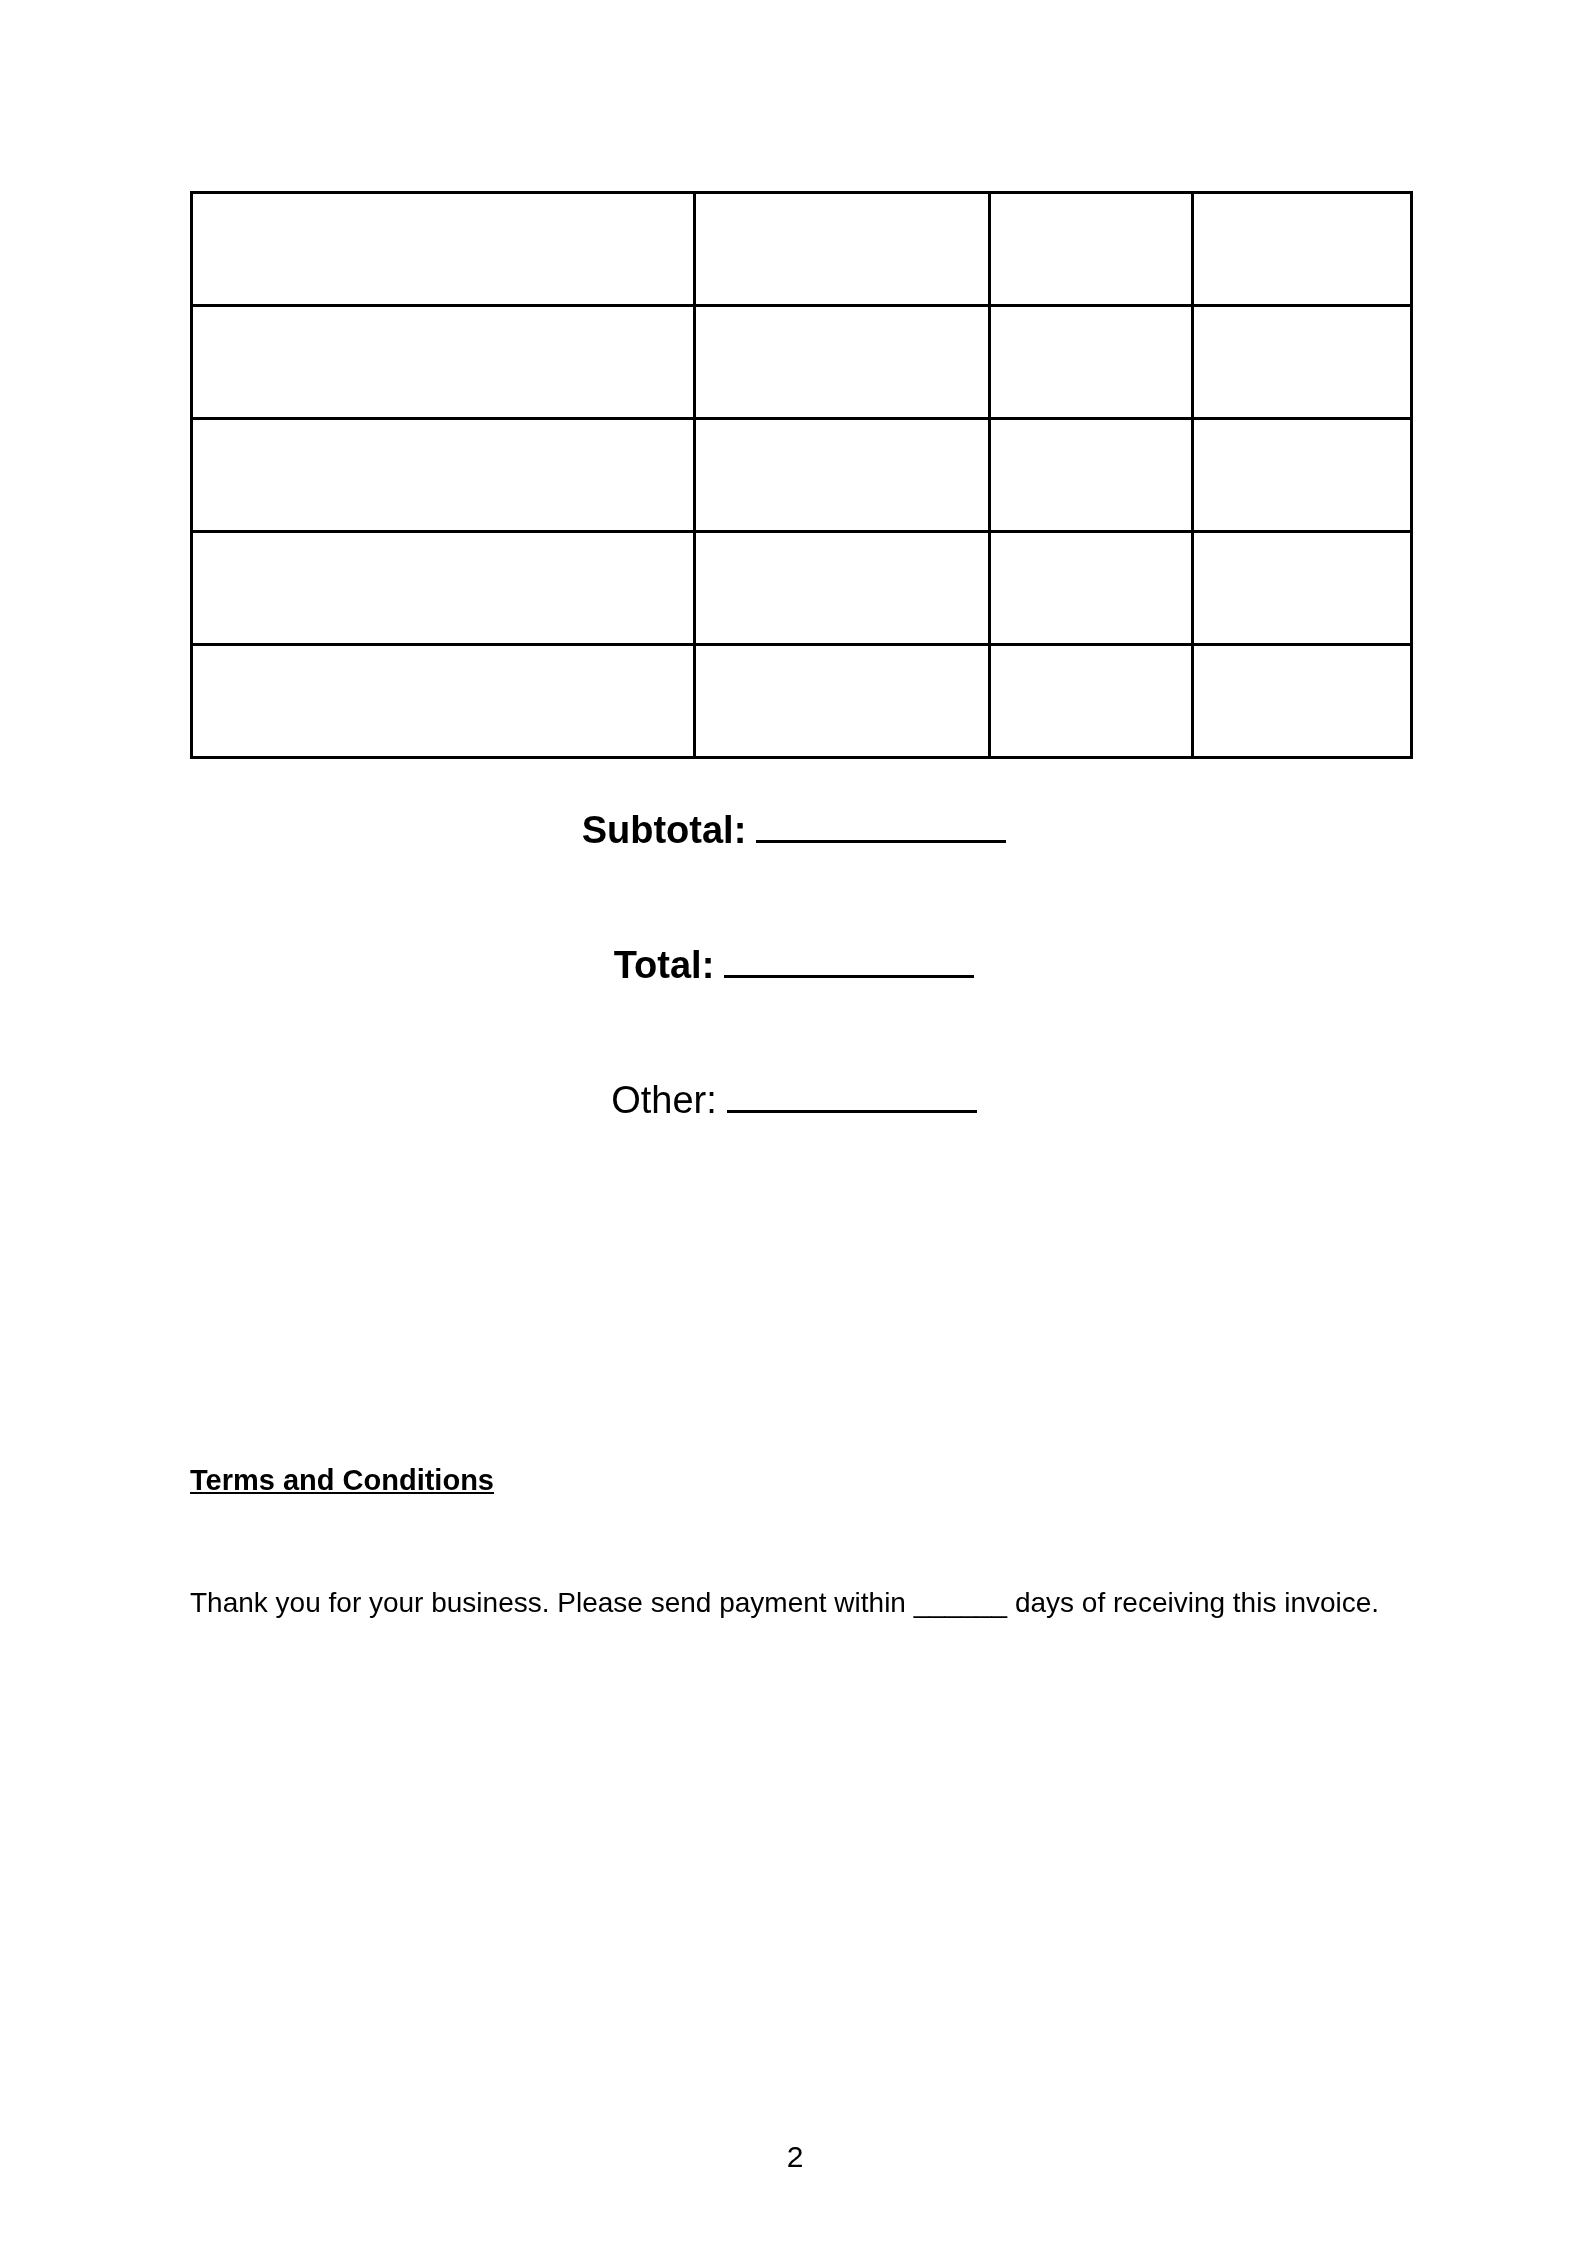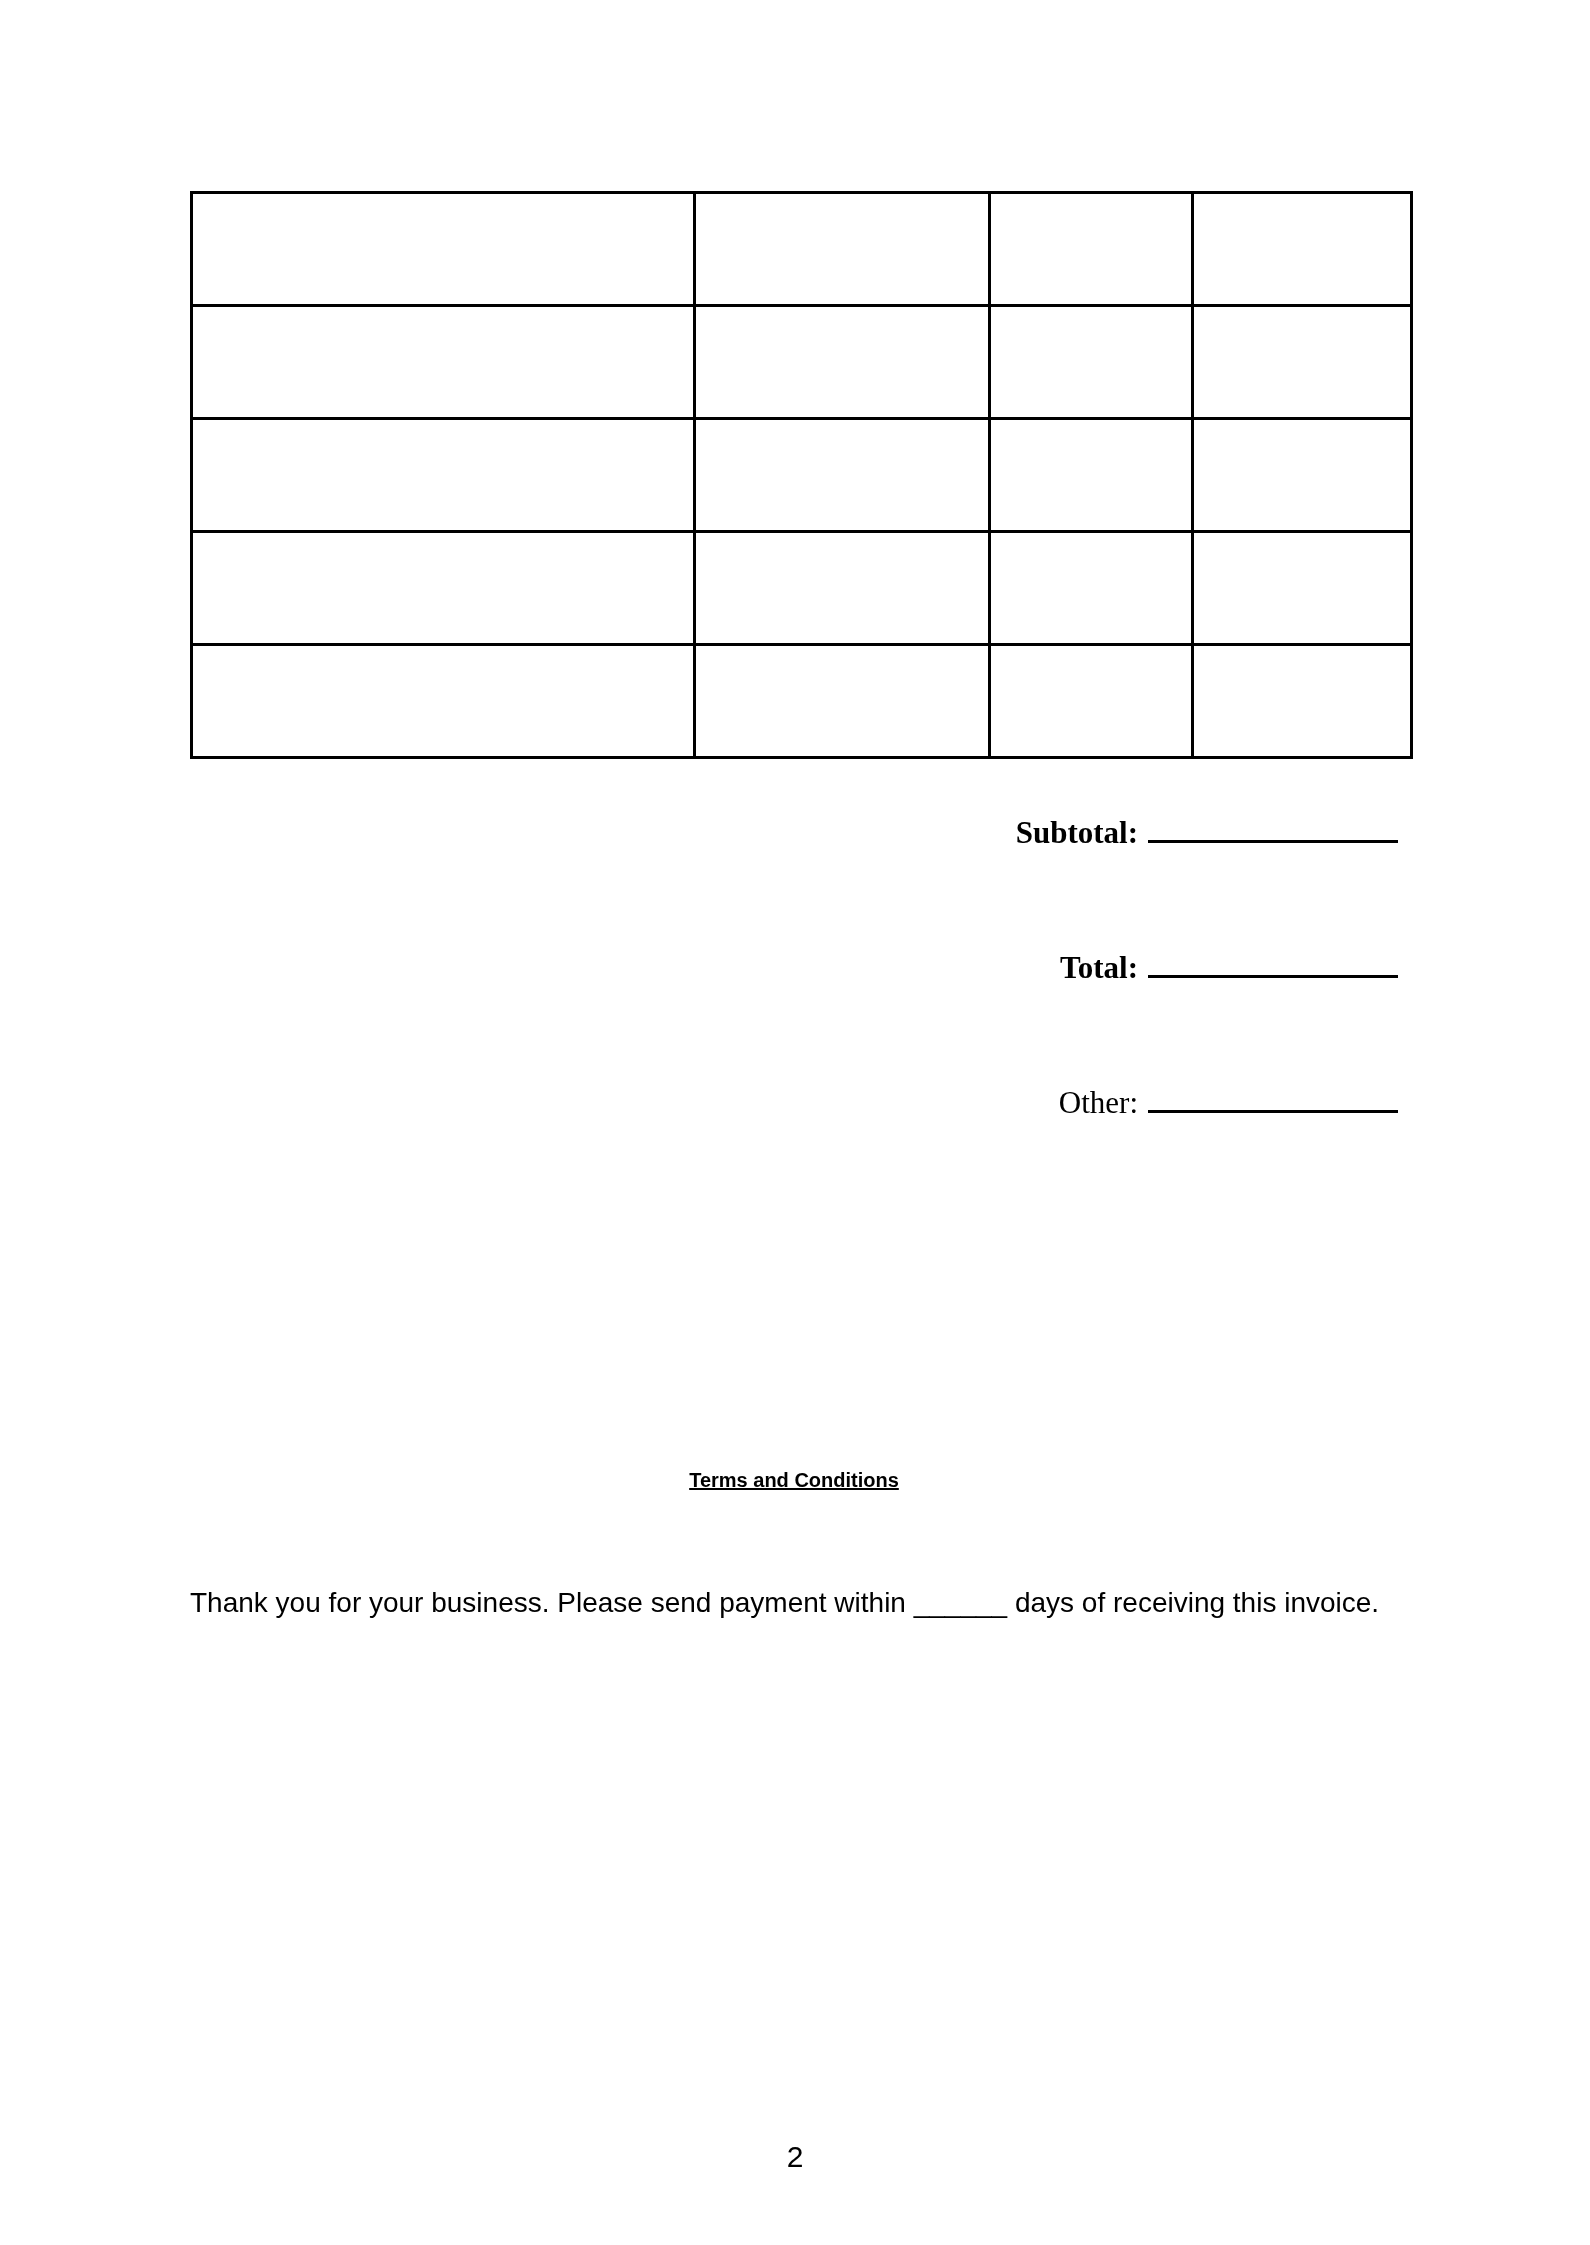--- a/index.html
+++ b/index.html
@@ -48,47 +48,46 @@
 
   
   .totals {
     position: absolute;
     left: 190px;
     top: 810px;
     width: 1208px;
   }
   .total-row {
     display: flex;
-    justify-content: flex-end;
+    justify-content: center;
     align-items: baseline;
     height: 135px;
-    font-size: 31px;
+    font-size: 38px;
     line-height: 31px;
-    font-family: Liberation Serif, serif;
   }
   .total-label {
     white-space: nowrap;
     padding-right: 10px;
   }
   .total-label.bold { font-weight: bold; }
   .total-blank {
     display: inline-block;
     width: 250px;
     border-bottom: 3px solid #000000;
     height: 30px;
   }
 
   
   .terms-heading {
     position: absolute;
     left: 190px;
     top: 1463px;
     width: 1208px;
-    text-align: center;
-    font-size: 20px;
+    text-align: left;
+    font-size: 29px;
     font-weight: bold;
     text-decoration: underline;
     line-height: 34px;
   }
   .terms-body {
     position: absolute;
     left: 190px;
     top: 1548px;
     width: 1250px;
     font-size: 28px;

